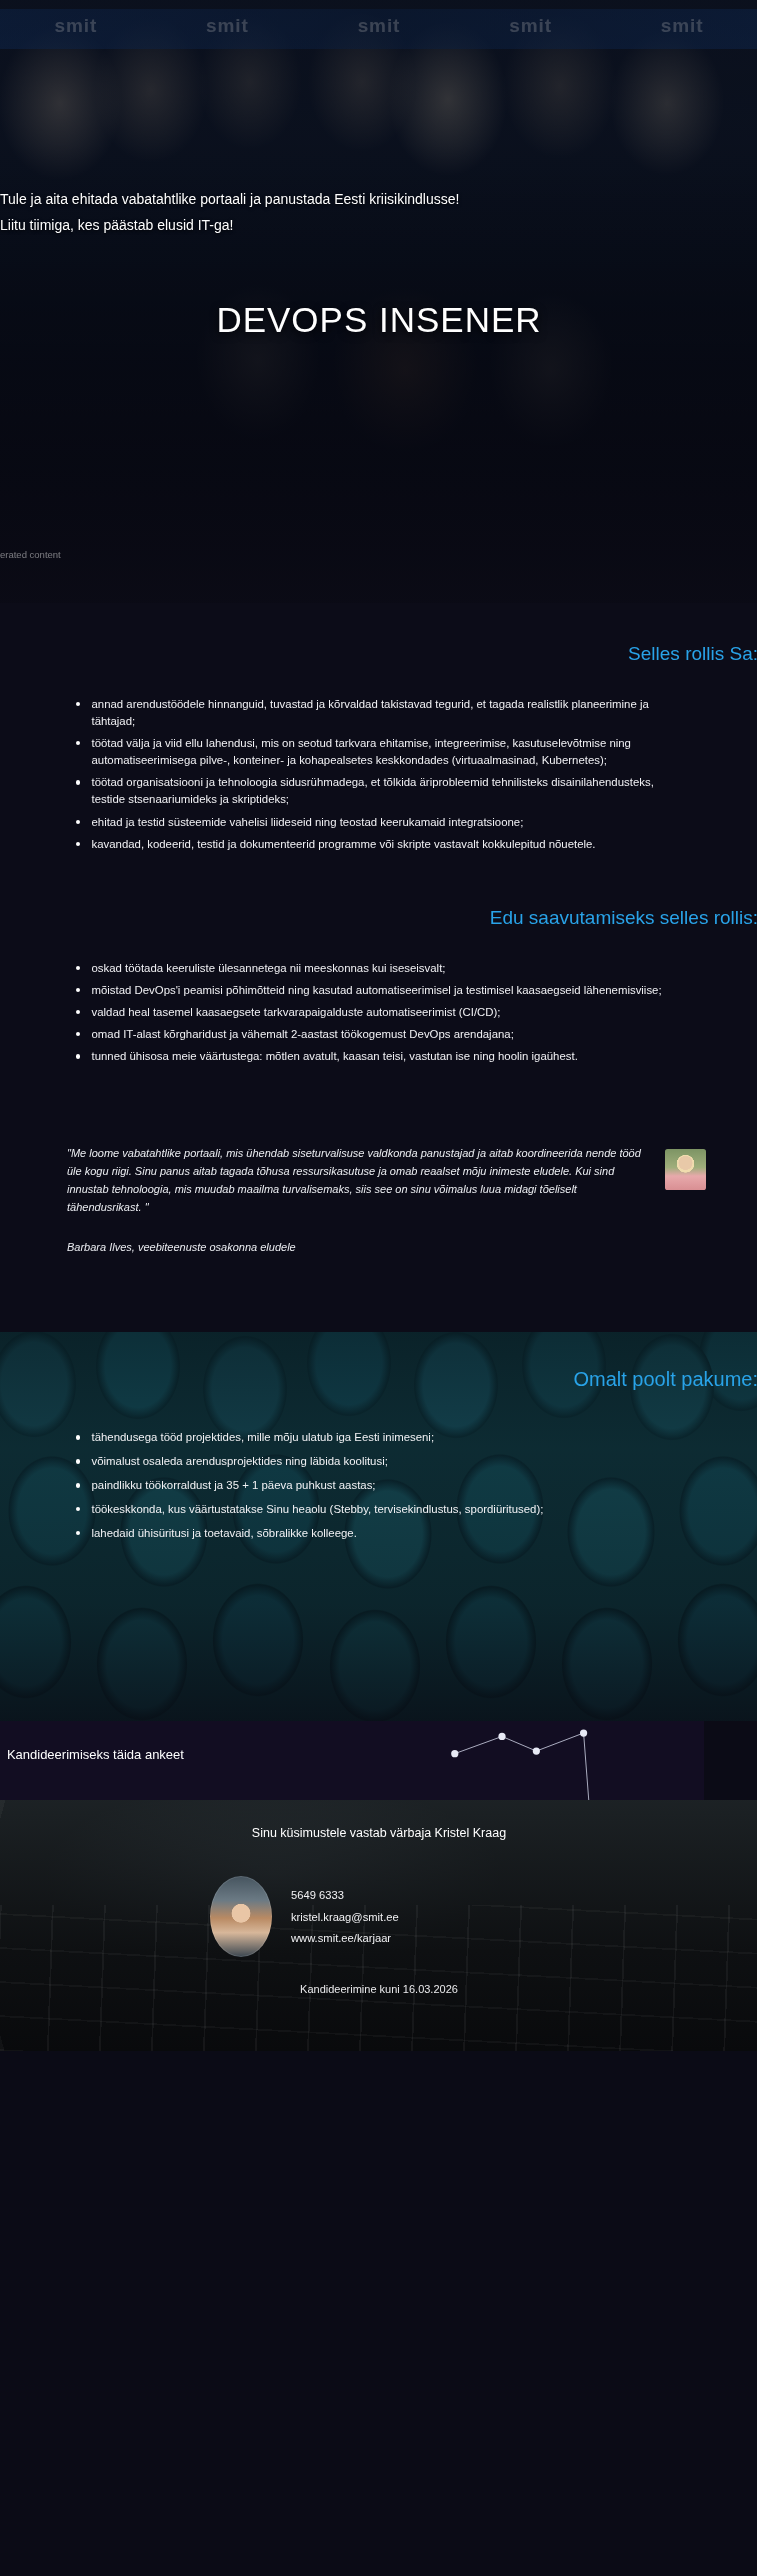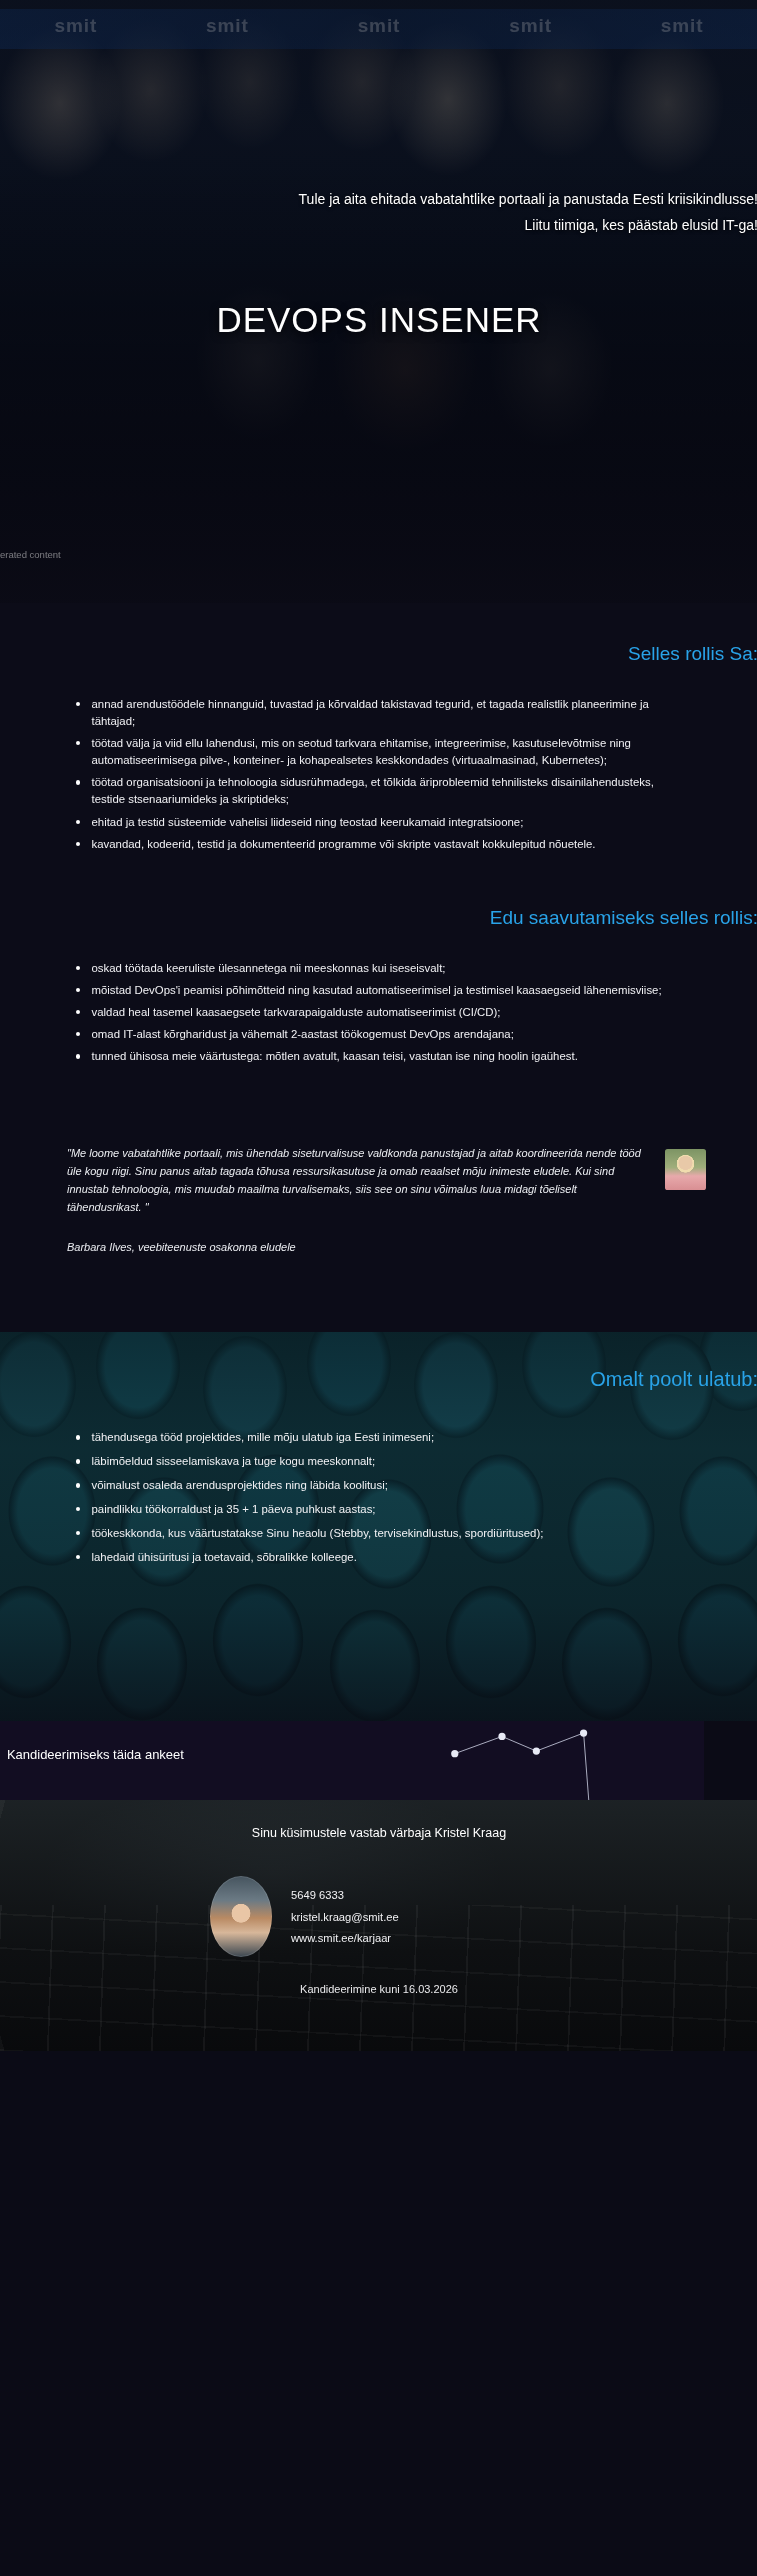--- a/index.html
+++ b/index.html
@@ -41,21 +41,21 @@
     position:absolute; top:6.9px; left:0; right:0; height:38px;
     display:flex; justify-content:space-around; align-items:center;
     font-size:19px; font-weight:700; letter-spacing:0.9px;
     color:rgba(255,255,255,.33);
   }
   .hero-scrim{
     position:absolute; inset:0;
     background:linear-gradient(180deg, rgba(5,7,16,.42) 0%, rgba(5,7,16,.30) 24%, rgba(5,7,16,.52) 52%, rgba(8,9,20,.72) 78%, rgba(11,11,22,.96) 100%);
   }
   .hero-text{
-    position:absolute; left:0; right:0; top:186px; text-align:right; z-index:4;
+    position:absolute; left:0; right:0; top:186px; text-align:left; z-index:4;
   }
   .hero-line{
     font-size:14px; line-height:26px; color:#fff; font-weight:400;
     text-shadow:0 0.9px 3.4px rgba(0,0,0,.85);
   }
   .hero-title{
     position:absolute; left:0; right:0; top:300px; z-index:4; text-align:center;
     font-size:35px; font-weight:300; letter-spacing:1px; color:#ffffff;
     text-shadow:0 1.7px 8.6px rgba(0,0,0,.9);
   }
@@ -244,24 +244,23 @@
     <div class="quote-photo"></div>
   </div>
 
   <div style="height:76px"></div>
 </section>
 
 <section class="balloons">
   <div class="balloons-bg"></div>
   <div class="balloons-scrim"></div>
   <div class="balloons-inner">
-    <h2 class="sec-head">Omalt poolt ulatub:</h2>
+    <h2 class="sec-head">Omalt poolt pakume:</h2>
     <ul class="bullets">
       <li>tähendusega tööd projektides, mille mõju ulatub iga Eesti inimeseni;</li>
-      <li>läbimõeldud sisseelamiskava ja tuge kogu meeskonnalt;</li>
       <li>võimalust osaleda arendusprojektides ning läbida koolitusi;</li>
       <li>paindlikku töökorraldust ja 35 + 1 päeva puhkust aastas;</li>
       <li>töökeskkonda, kus väärtustatakse Sinu heaolu (Stebby, tervisekindlustus, spordiüritused);</li>
       <li>lahedaid ühisüritusi ja toetavaid, sõbralikke kolleege.</li>
     </ul>
   </div>
 </section>
 
 <section class="cta">
   <div class="cta-label">Kandideerimiseks täida ankeet</div>

